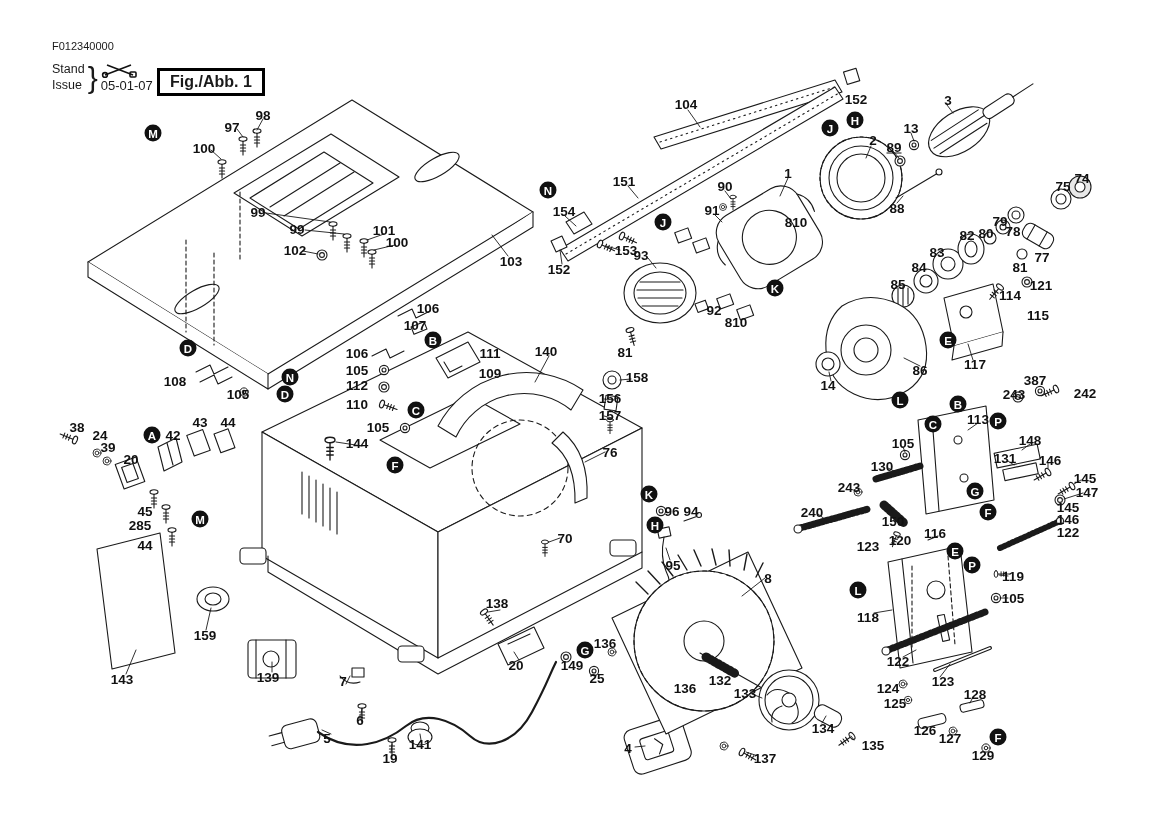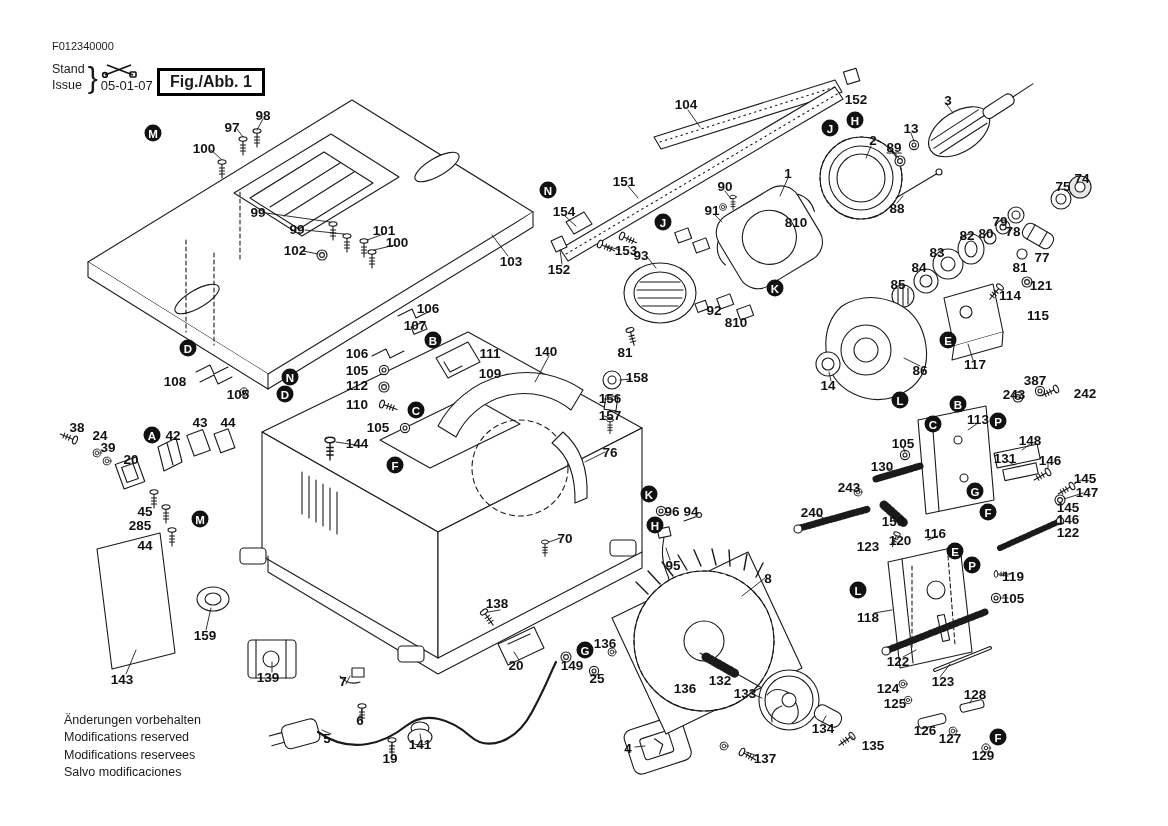--- a/index.html
+++ b/index.html
@@ -576,20 +576,14 @@
       <span class="clabel" style="left: 998px; top: 421px;">P</span>
       <span class="clabel" style="left: 933px; top: 424px;">C</span>
       <span class="clabel" style="left: 975px; top: 491px;">G</span>
       <span class="clabel" style="left: 988px; top: 512px;">F</span>
       <span class="clabel" style="left: 955px; top: 551px;">E</span>
       <span class="clabel" style="left: 972px; top: 565px;">P</span>
       <span class="clabel" style="left: 858px; top: 590px;">L</span>
       <span class="clabel" style="left: 998px; top: 737px;">F</span>
     </div>
 
-<div class="footer" id="footer">
-      <div>Änderungen vorbehalten</div>
-      <div>Modifications reserved</div>
-      <div>Modifications reservees</div>
-      <div>Salvo modificaciones</div>
-    </div>
 
 </div>
 
 </body></html>

